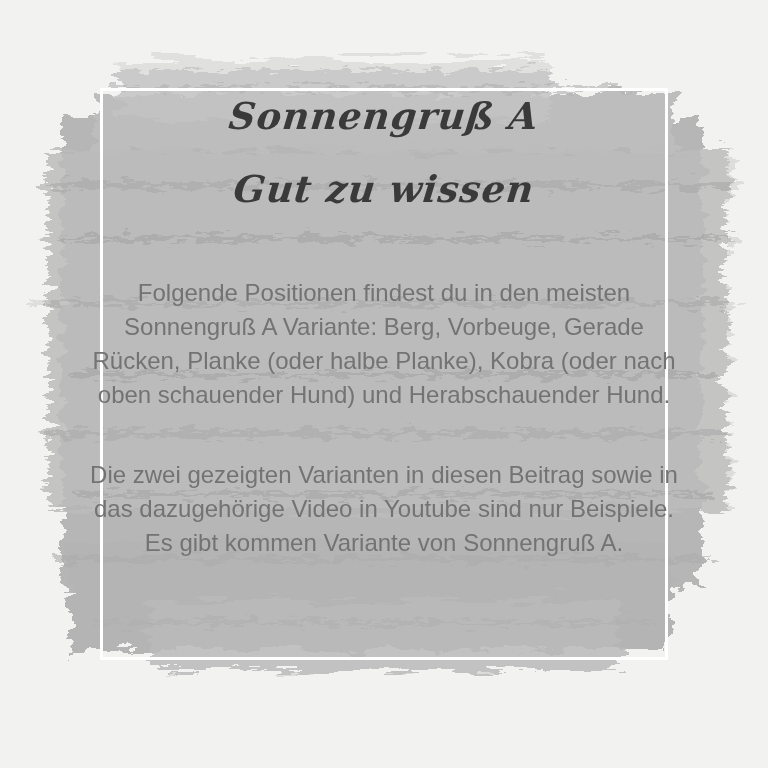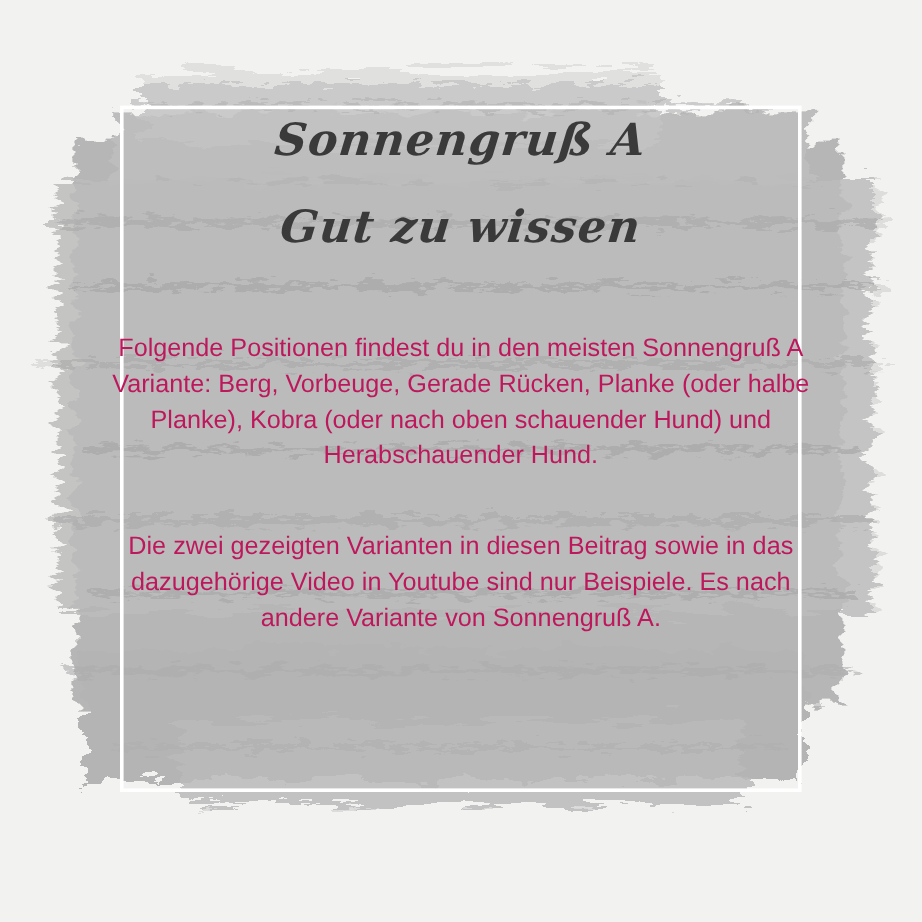--- a/index.html
+++ b/index.html
@@ -77,23 +77,23 @@
 
   .body-block {
     position: absolute;
     top: 276px;
     left: 80px;
     width: 608px;
     text-align: center;
   }
   .para {
     font-family: "Liberation Sans", sans-serif;
-    font-size: 21px;
+    font-size: 24px;
     line-height: 1.42;
-    color: #be185d;
+    color: #737373;
     margin: 0 0 46px 0;
     text-align: center;
   }
   .para:last-child {
     margin-bottom: 0;
   }
   .para.p2 {
     padding: 0 32px;
   }
   .para.p3 {
@@ -159,17 +159,17 @@
 
   <div class="content">
 
     <div class="title-block">
       <div class="title-line">Sonnengruß A</div>
       <div class="title-line second">Gut zu wissen</div>
     </div>
 
     <div class="body-block">
       <p class="para p1">Folgende Positionen findest du in den meisten Sonnengruß A Variante: Berg, Vorbeuge, Gerade Rücken, Planke (oder halbe Planke), Kobra (oder nach oben schauender Hund) und Herabschauender Hund.</p>
-      <p class="para p3">Die zwei gezeigten Varianten in diesen Beitrag sowie in das dazugehörige Video in Youtube sind nur Beispiele. Es nach andere Variante von Sonnengruß A.</p>
+      <p class="para p3">Die zwei gezeigten Varianten in diesen Beitrag sowie in das dazugehörige Video in Youtube sind nur Beispiele. Es gibt kommen Variante von Sonnengruß A.</p>
     </div>
 
   </div>
 </div>
 
 </body></html>

